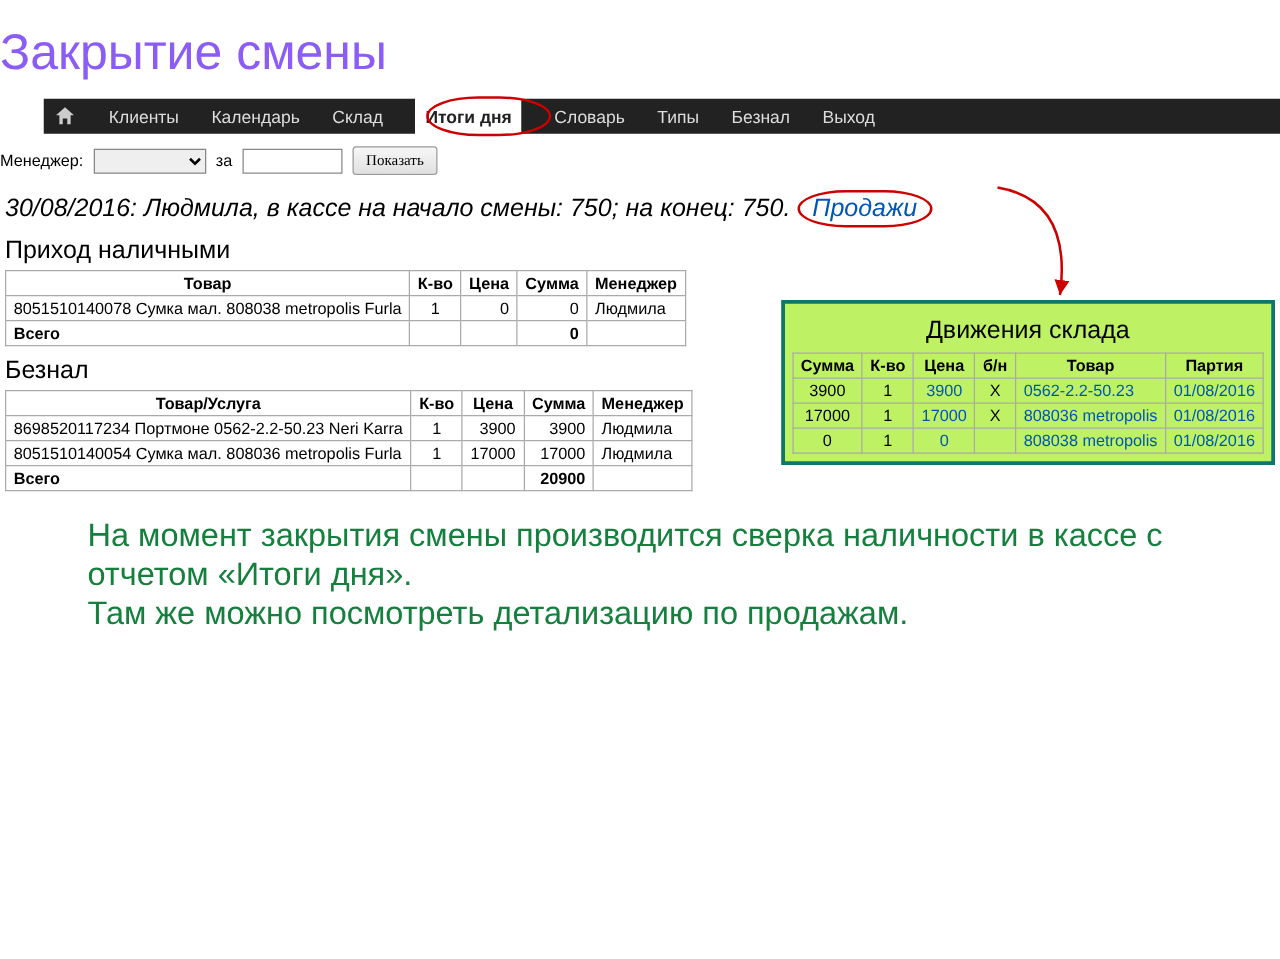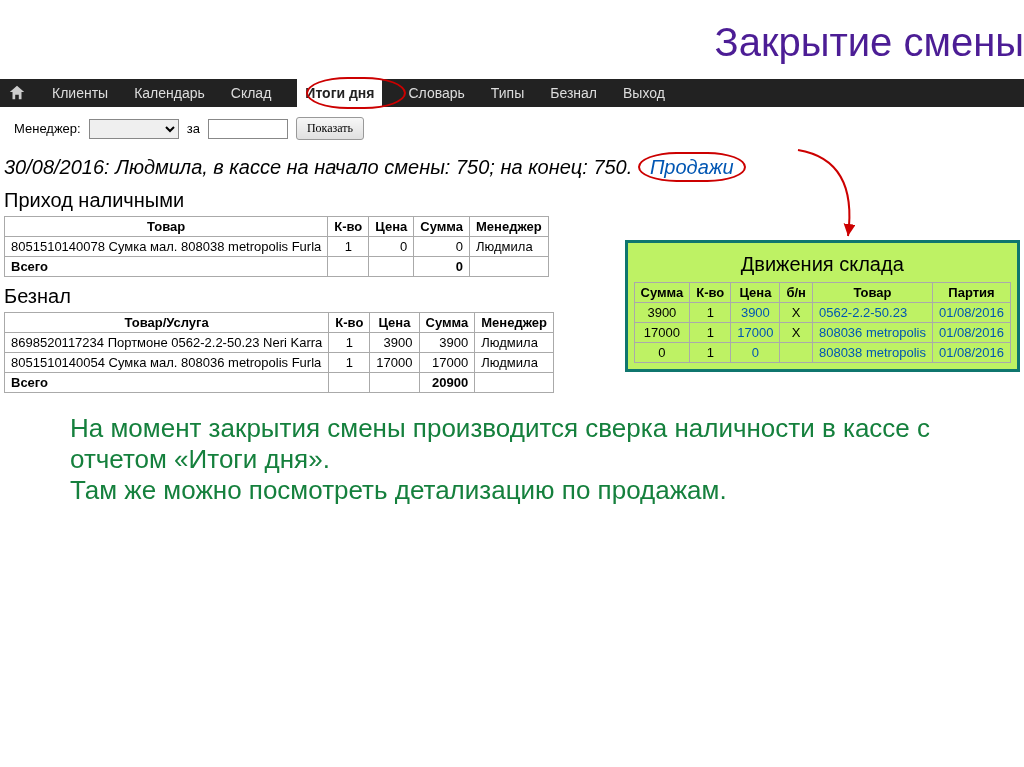--- a/index.html
+++ b/index.html
@@ -3,36 +3,37 @@
 <meta charset="utf-8">
 <style>
   body {
     margin: 0;
     padding: 0;
     font-family: Arial, sans-serif;
     background: #fff;
     width: 1024px;
   }
   .slide-title {
-    text-align: right;
+    text-align: left;
     font-size: 40px;
-    color: #4c1d95;
+    color: #8b5cf6;
     font-weight: normal;
     margin: 20px 0 14px 0;
   }
   .nav {
     background: #222;
     color: #ddd;
     display: flex;
     align-items: center;
     font-size: 14px;
     height: 28px;
     padding: 0 8px;
     gap: 26px;
     position: relative;
+    margin-left: 35px;
   }
   .home-icon {
     width: 18px; height: 18px; display: inline-block;
   }
   .nav-item {
     color: #ddd;
     position: relative;
   }
   .nav-item.active {
     background: #fff;
@@ -50,21 +51,20 @@
     left: 306px;
     top: -2px;
     pointer-events: none;
   }
   .filter-row {
     display: flex;
     align-items: center;
     padding: 10px 0;
     gap: 8px;
     font-size: 13px;
-    margin-left: 14px;
   }
   .filter-row select, .filter-row input {
     font-size: 12px;
     border: 1px solid #888;
     padding: 2px 4px;
     height: 20px;
     box-sizing: border-box;
   }
   .filter-row select { width: 90px; }
   .filter-row input { width: 80px; }

